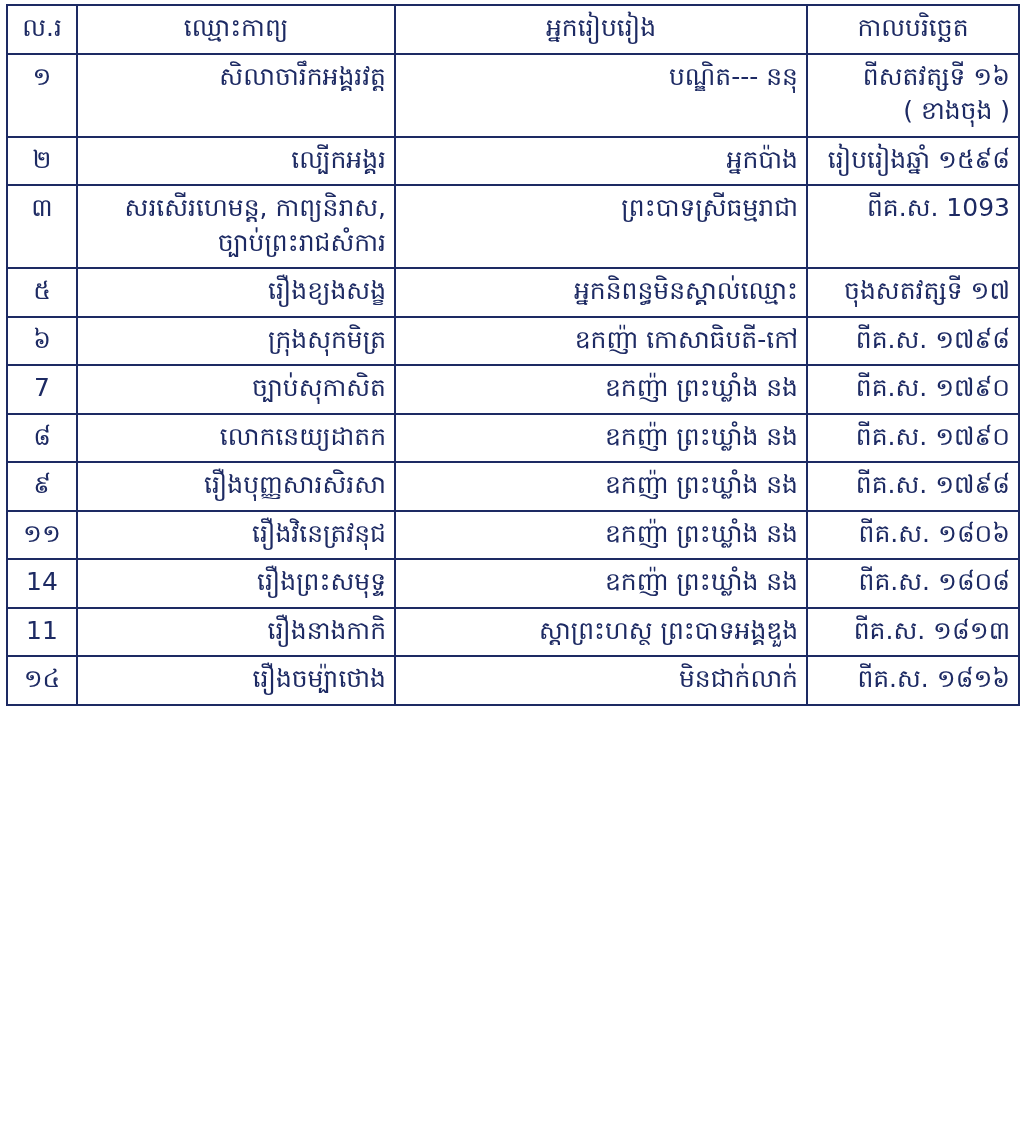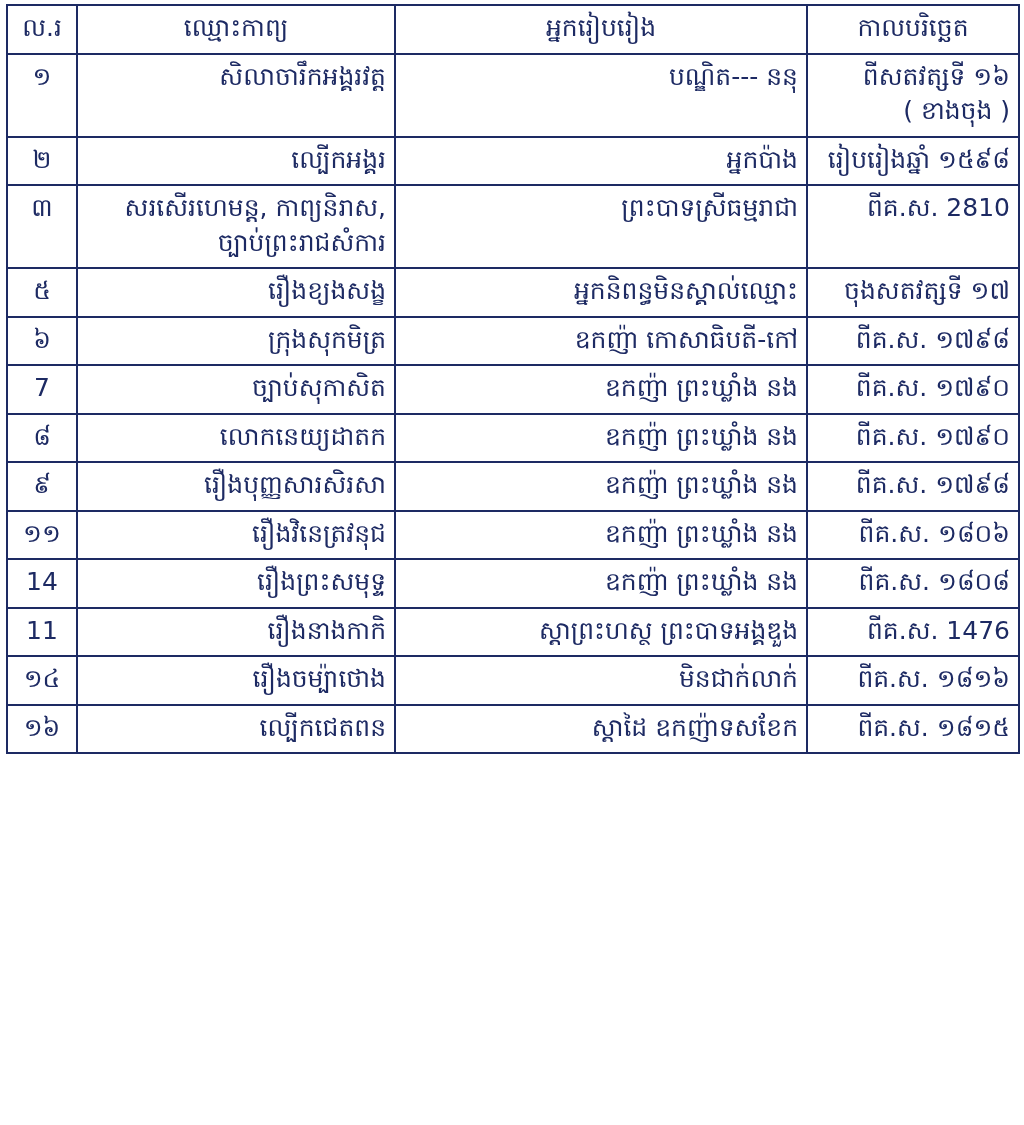--- a/index.html
+++ b/index.html
@@ -84,21 +84,21 @@
         <tr>
           <td class="cell-no">២</td>
           <td class="cell-title"><span>ល្បើកអង្គរ</span></td>
           <td class="cell-author">អ្នកប៉ាង</td>
           <td class="cell-date"><span>រៀបរៀងឆ្នាំ ១៥៩៨</span></td>
         </tr>
         <tr>
           <td class="cell-no">៣</td>
           <td class="cell-title"><span>សរសើរហេមន្ត, កាព្យនិរាស,</span><span class="line2">ច្បាប់ព្រះរាជសំការ</span></td>
           <td class="cell-author">ព្រះបាទស្រីធម្មរាជា</td>
-          <td class="cell-date"><span>ពីគ.ស. 2810</span></td>
+          <td class="cell-date"><span>ពីគ.ស. 1093</span></td>
         </tr>
         <tr>
           <td class="cell-no">៥</td>
           <td class="cell-title"><span>រឿងខ្យងសង្ខ</span></td>
           <td class="cell-author">អ្នកនិពន្ធមិនស្គាល់ឈ្មោះ</td>
           <td class="cell-date"><span>ចុងសតវត្សទី ១៧</span></td>
         </tr>
         <tr>
           <td class="cell-no">៦</td>
           <td class="cell-title"><span>ក្រុងសុកមិត្រ</span></td>
@@ -132,29 +132,23 @@
         <tr>
           <td class="cell-no">14</td>
           <td class="cell-title"><span>រឿងព្រះសមុទ្ទ</span></td>
           <td class="cell-author">ឧកញ៉ា ព្រះឃ្លាំង នង</td>
           <td class="cell-date"><span>ពីគ.ស. ១៨០៨</span></td>
         </tr>
         <tr>
           <td class="cell-no">11</td>
           <td class="cell-title"><span>រឿងនាងកាកិ</span></td>
           <td class="cell-author">ស្តាព្រះហស្ថ ព្រះបាទអង្គឌួង</td>
-          <td class="cell-date"><span>ពីគ.ស. 1476</span></td>
+          <td class="cell-date"><span>ពីគ.ស. ១៨១៣</span></td>
         </tr>
         <tr>
           <td class="cell-no">១៤</td>
           <td class="cell-title"><span>រឿងចម្ប៉ាថោង</span></td>
           <td class="cell-author">មិនជាក់លាក់</td>
           <td class="cell-date"><span>ពីគ.ស. ១៨១៦</span></td>
         </tr>
-        <tr>
-          <td class="cell-no">១៦</td>
-          <td class="cell-title"><span>ល្បើកជេតពន</span></td>
-          <td class="cell-author">ស្តាដៃ ឧកញ៉ាទសខែក</td>
-          <td class="cell-date"><span>ពីគ.ស. ១៨១៥</span></td>
-        </tr>
       </tbody>
   </table>
 </div>
 
 </body></html>

